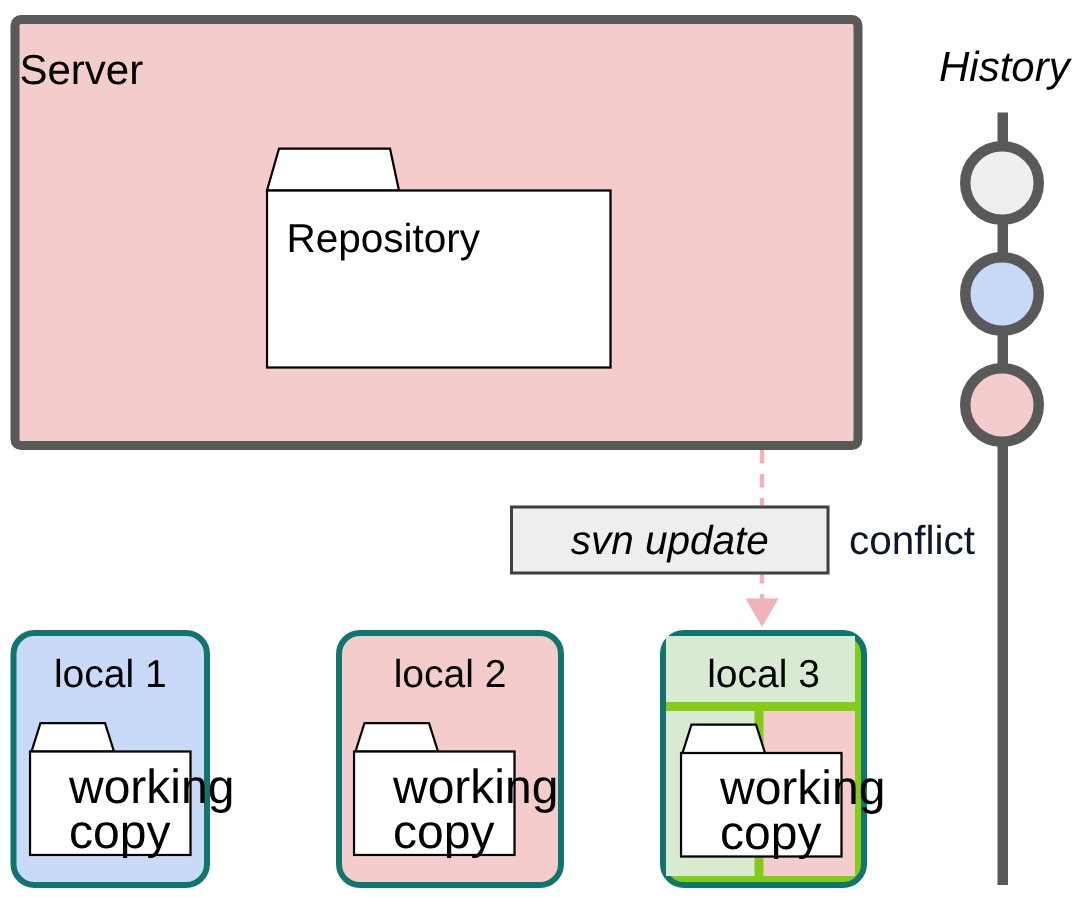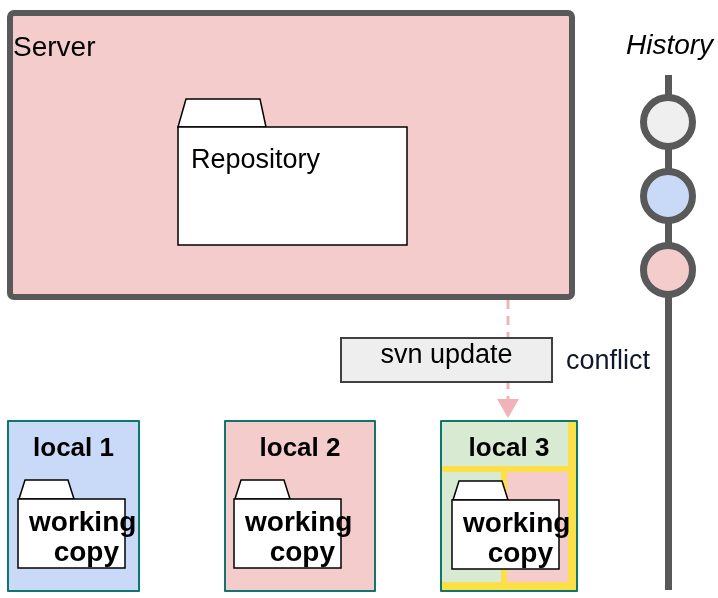--- a/index.html
+++ b/index.html
@@ -13,28 +13,28 @@
     position:absolute; left:7px; top:10px; width:568px; height:290px;
     background:#f4cccc; border:6px solid #595959; border-radius:7px;
     box-sizing:border-box;
   }
   .server-title {
     position:absolute; left:0; right:0; top:15px;
     font-size:28px;
   }
 
   
-  .folder { position:absolute;text-align:right; }
+  .folder { position:absolute; }
   .folder svg { position:absolute; left:0; top:0; }
   .repo-folder { left:164px; top:81px; width:232px; height:150px; }
   .repo-label { position:absolute; left:14px; top:47px; font-size:27px; }
   .wc-folder { width:109px; height:91px; z-index:2; }
   .wc-label {
-    position:absolute; left:12px; top:29px; width:90px;
-    font-size:28px; line-height:30px;
+    position:absolute; left:27px; top:29px; width:90px;
+    font-size:32px; line-height:30px;
   }
 
   
   .history-title { position:absolute; left:626px; top:29px; font-size:28px;font-style:italic; }
   .history-line {
     position:absolute; left:665px; top:75px; width:7px; height:515px;
     background:#595959;
   }
   .history-node {
     position:absolute; left:640px; width:42px; height:42px;
@@ -47,35 +47,35 @@
   
   .update-dash { position:absolute; left:499px; top:300px; z-index:1; }
   .update-arrowhead {
     position:absolute; left:497px; top:399px; width:0; height:0; z-index:1;
     border-left:11px solid transparent; border-right:11px solid transparent;
     border-top:19px solid #f0b4b8;
   }
   .update-box {
     position:absolute; left:340px; top:337px; width:213px; height:46px;
     background:#eeeeee; border:2px solid #404040; box-sizing:border-box;
-    display:flex; justify-content:center;
-    font-size:27px; z-index:2;
+    display:flex; align-items:center; justify-content:center;
+    font-size:27px; z-index:2;font-style:italic;
   }
   .conflict-label {
     position:absolute; left:566px; top:345px; font-size:27px; color:#0f172a;
   }
 
   
   .local-box {
     position:absolute; top:420px; height:172px;
-    border:2px solid #0f766e; border-radius:1px; box-sizing:border-box;font-weight:bold;
+    border:4px solid #0f766e; border-radius:16px; box-sizing:border-box;
   }
   .local1 { left:7px;   width:133px; background:#c9daf8; }
   .local2 { left:224px; width:152px; background:#f4cccc; }
-  .local3 { left:440px; width:138px; background:#fde047; }
+  .local3 { left:440px; width:138px; background:#84cc16; }
   .local-title {
     position:absolute; left:0; right:0; top:10px;
     text-align:center; font-size:26px; z-index:1;
   }
   .local1 .wc-folder { left:8px; top:56px; }
   .local2 .wc-folder { left:7px; top:56px; }
   .local3 .wc-folder { left:9px; top:57px; }
 
   .cell-header {
     position:absolute; left:0; top:0; width:126px; height:44px;

